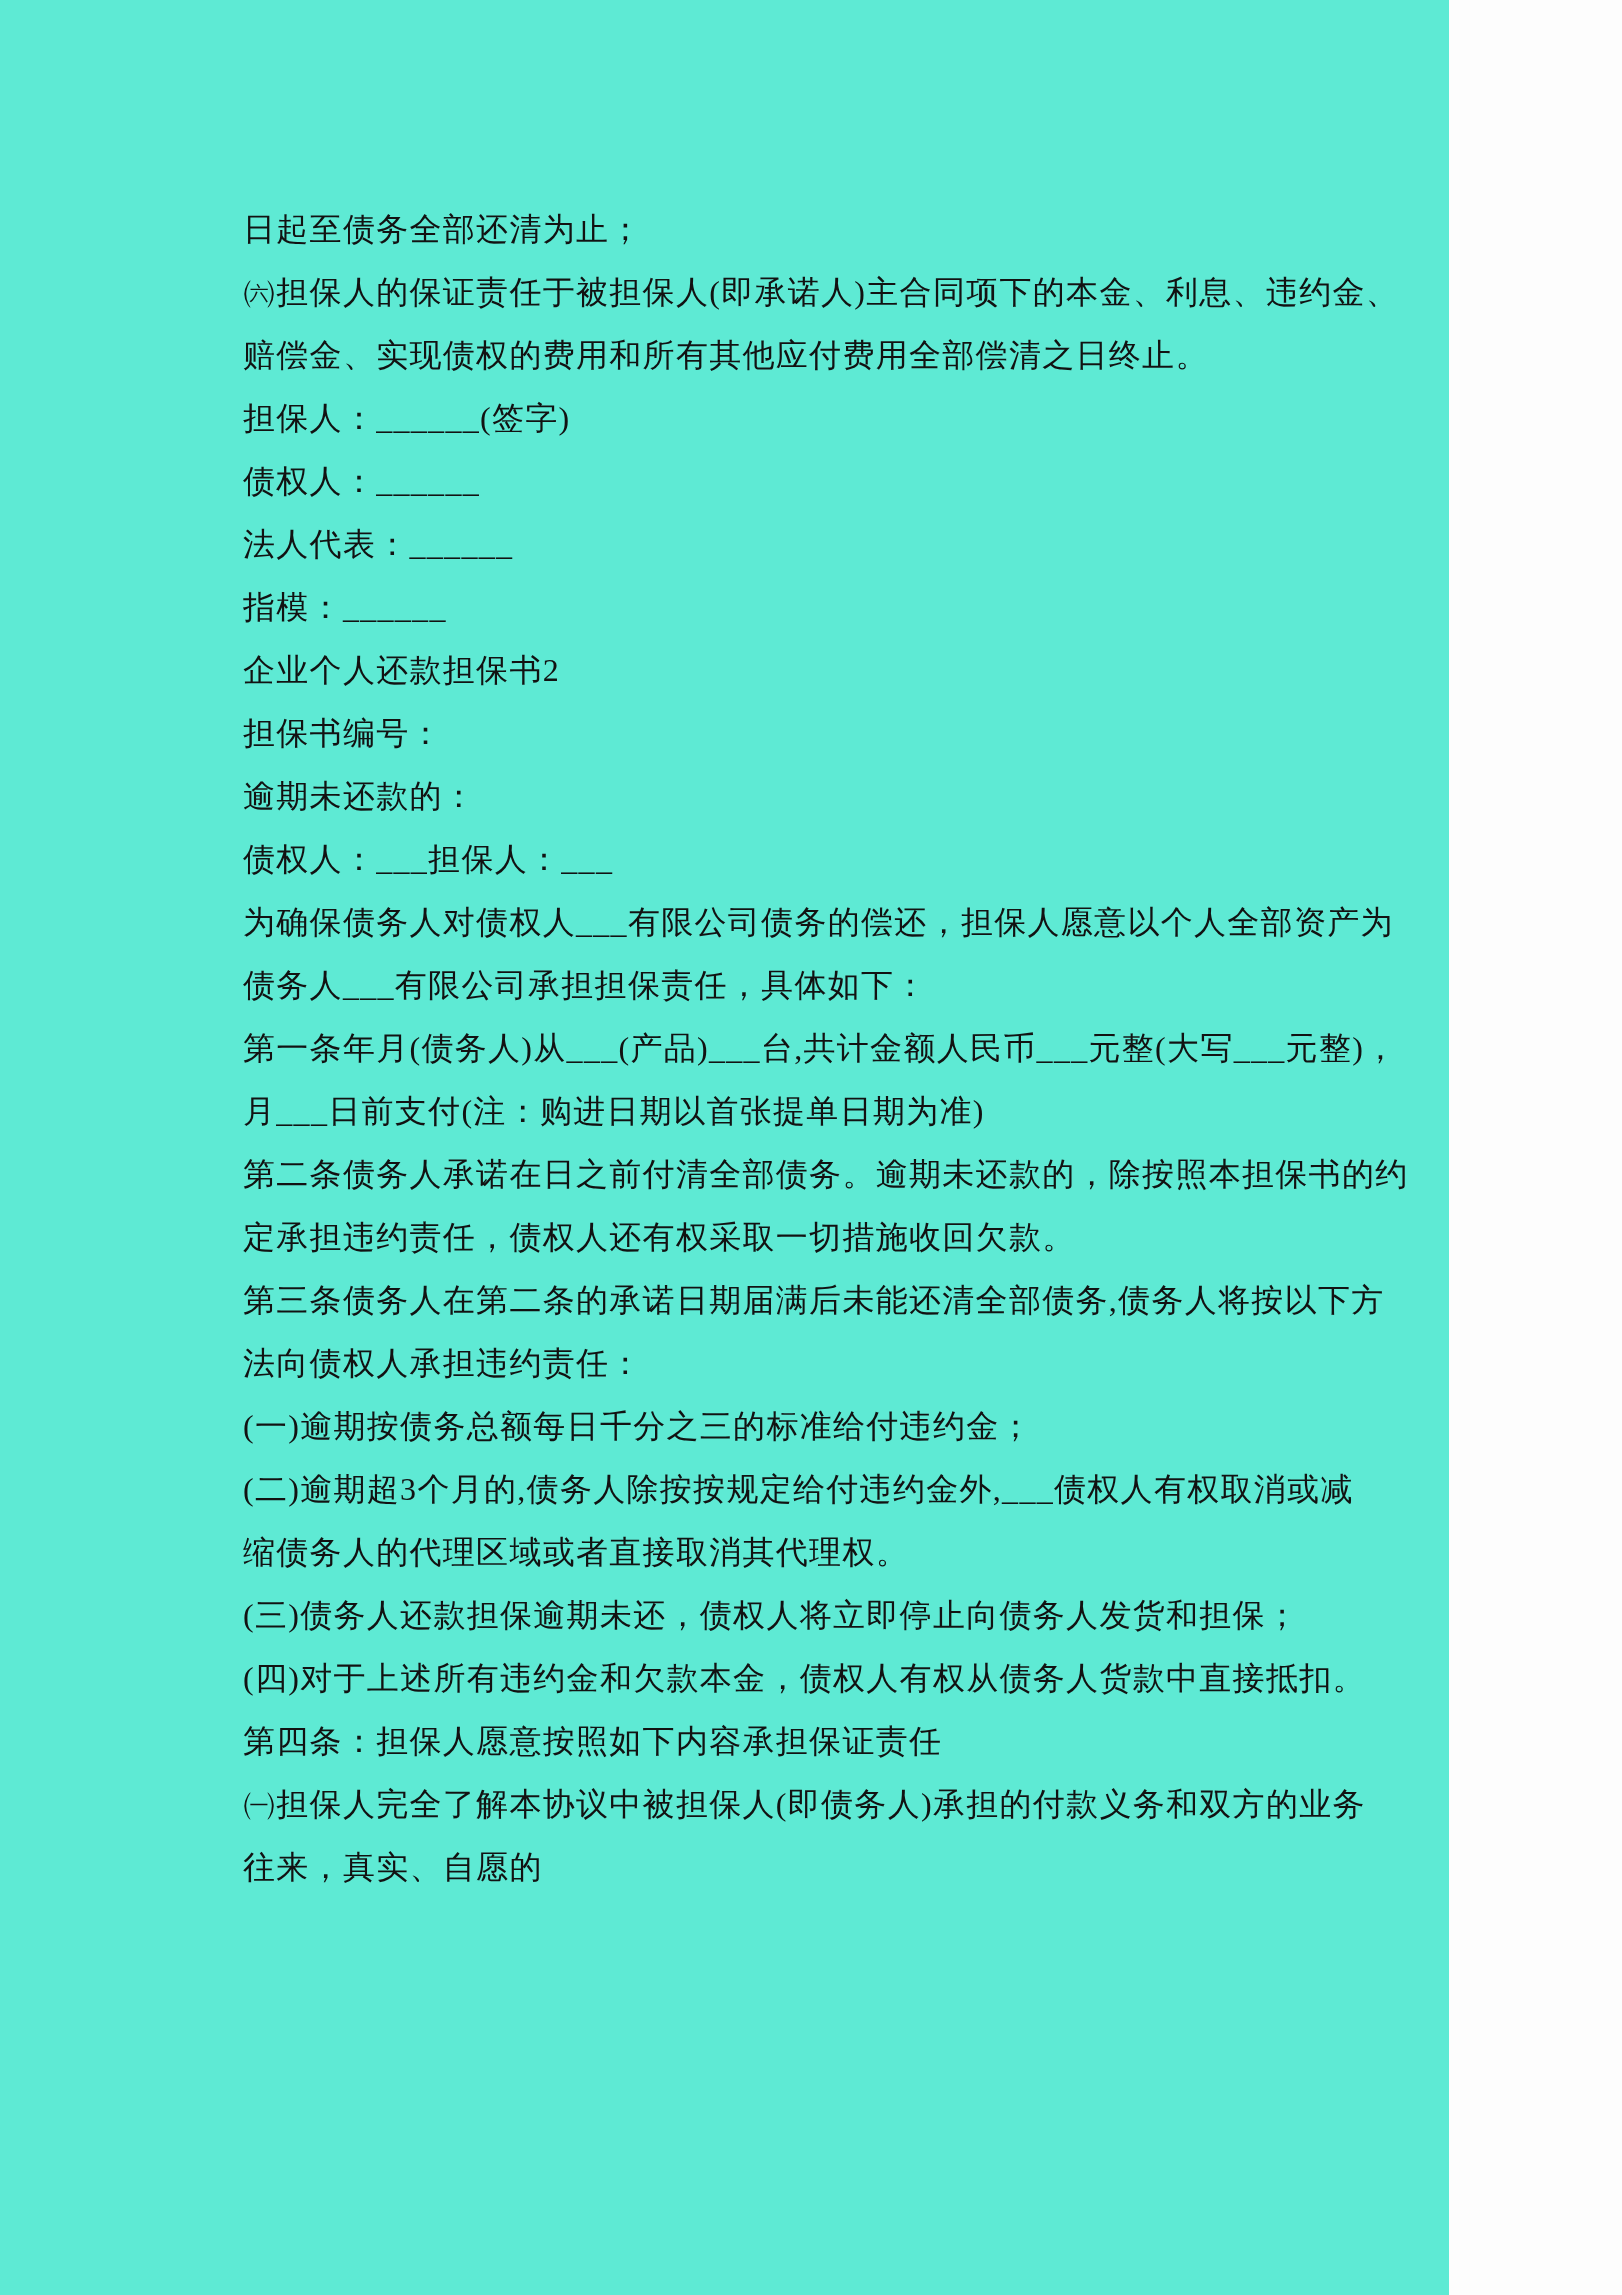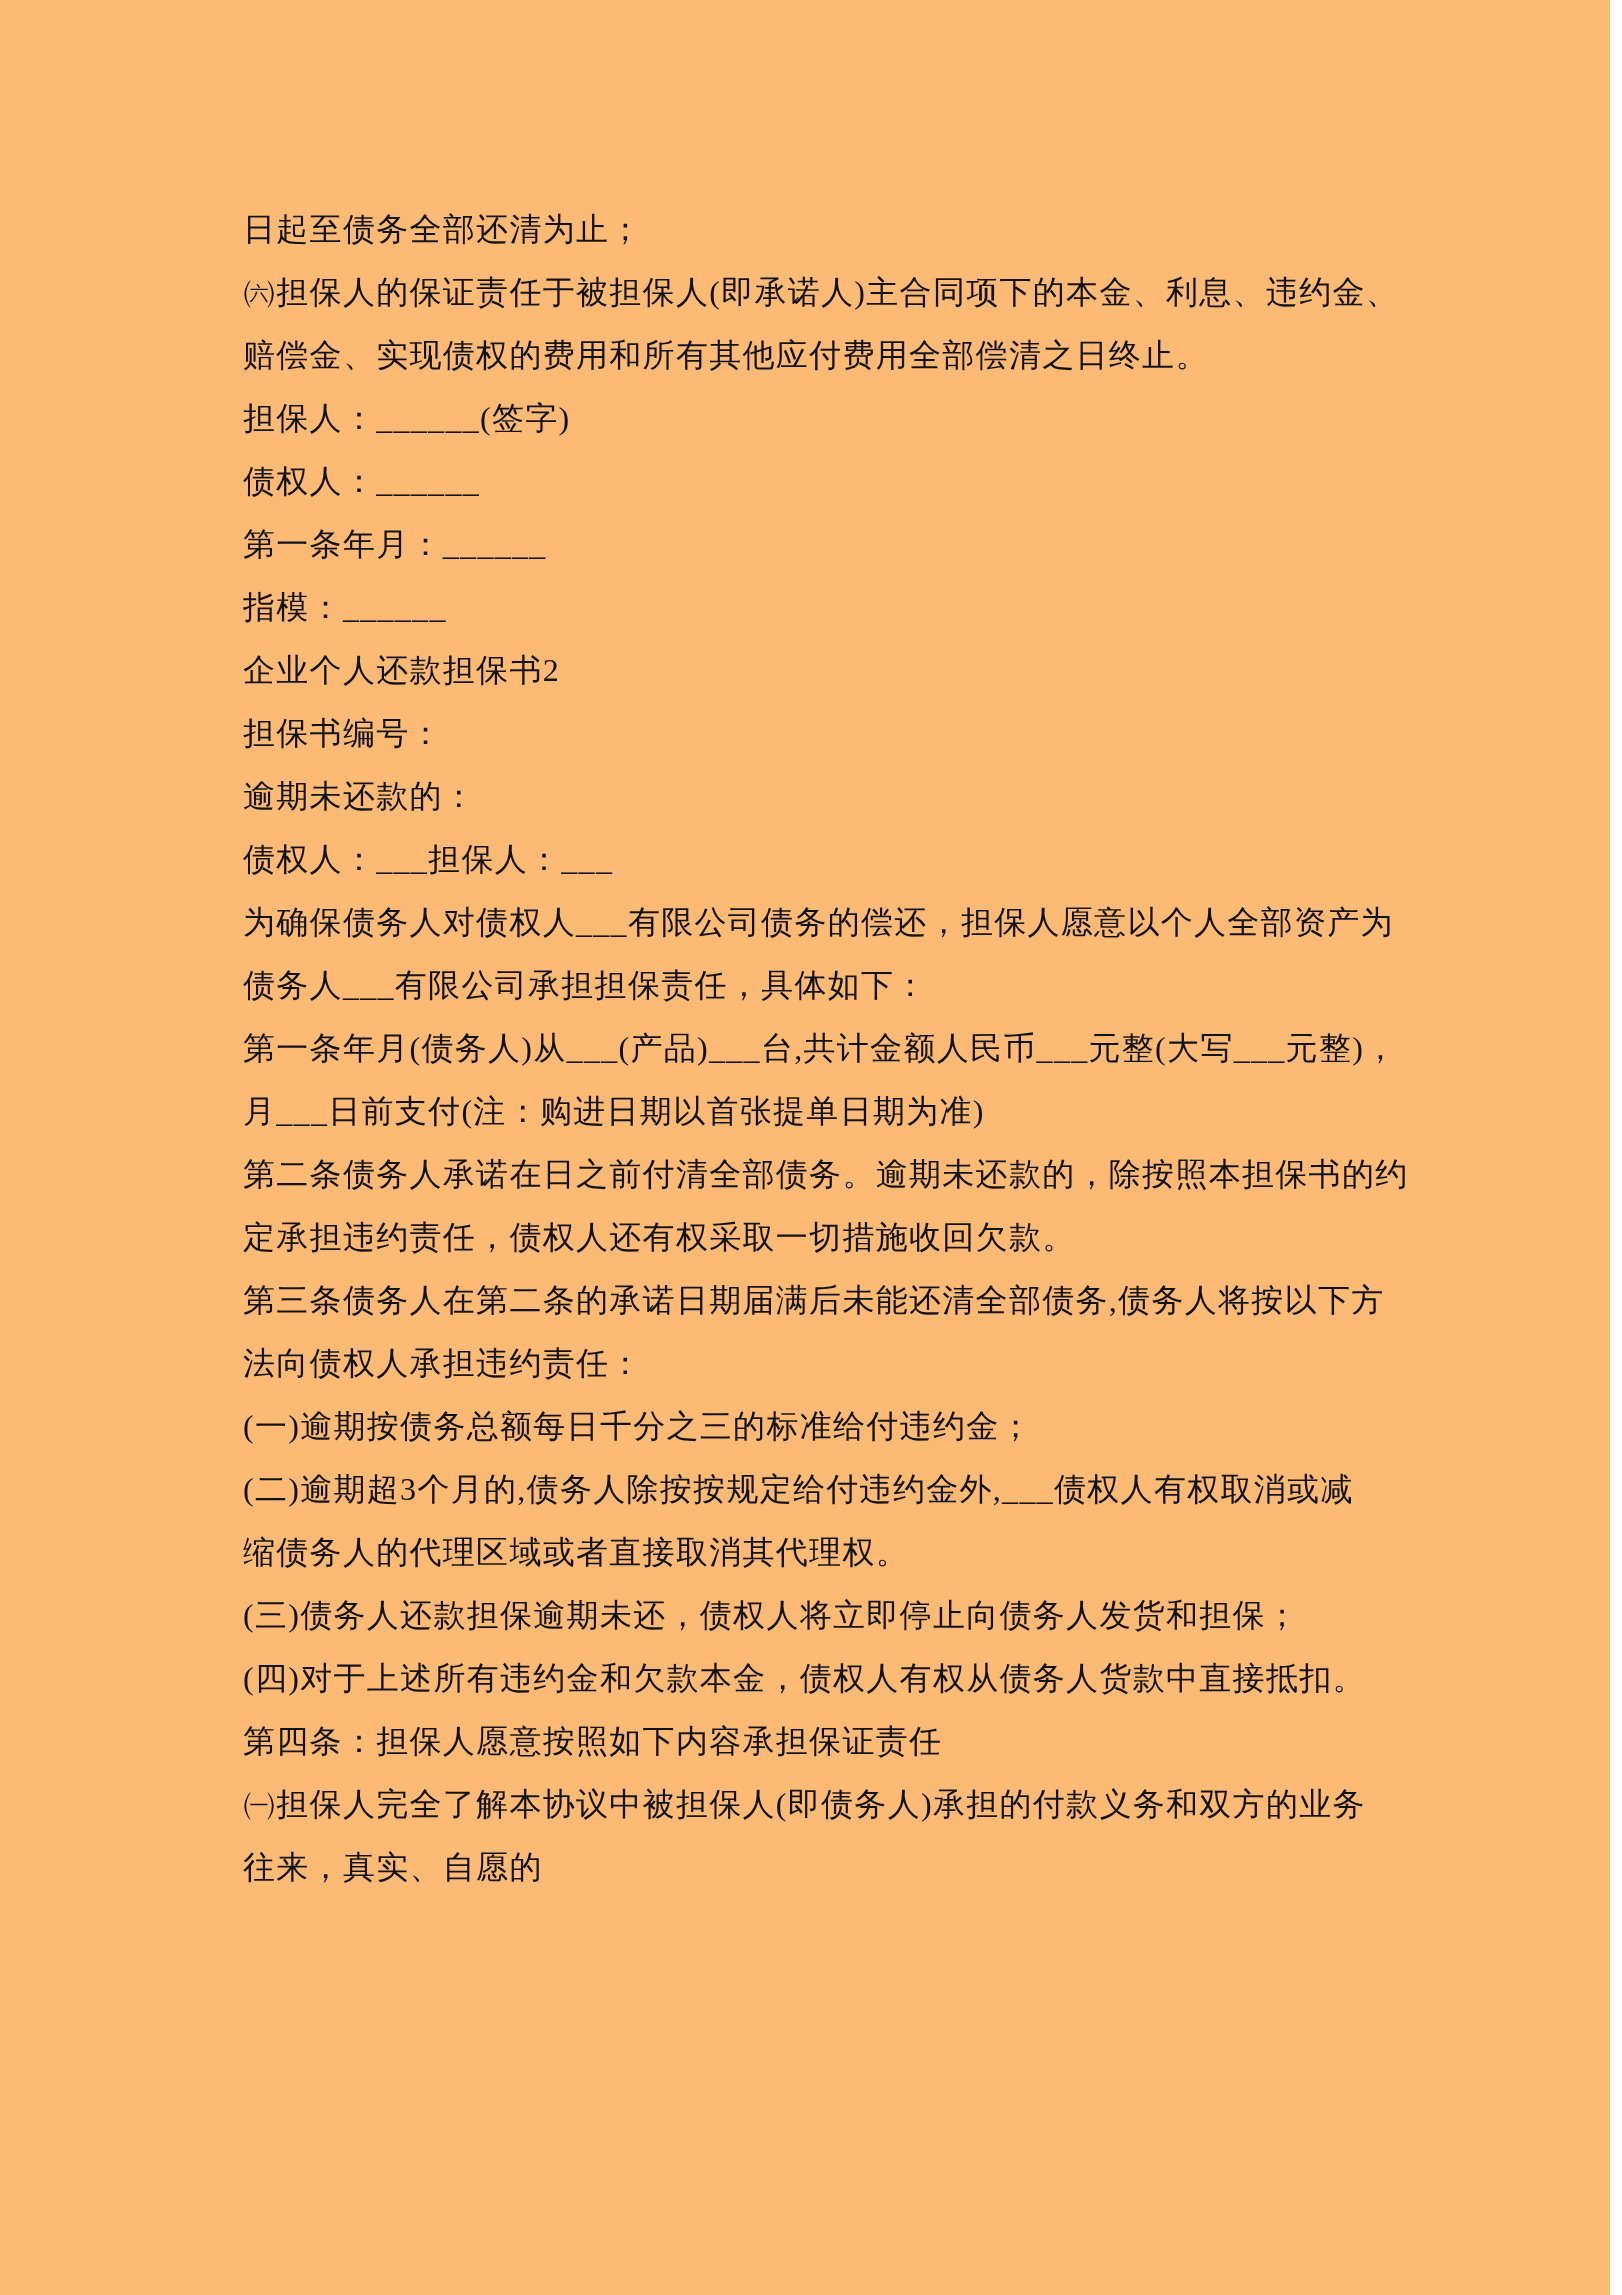--- a/index.html
+++ b/index.html
@@ -5,23 +5,23 @@
   html, body {
     margin: 0;
     padding: 0;
     width: 1623px;
     height: 2295px;
     background: #fdfdfd;
     overflow: hidden;
   }
   .page {
     position: relative;
-    width: 1610px;
+    width: 1449px;
     height: 2295px;
-    background: #fdba74;
+    background: #5eead4;
     box-sizing: border-box;
     font-family: "Liberation Serif", "DejaVu Serif", serif;
     color: #121212;
   }
   .text-block {
     position: absolute;
     left: 243px;
     top: 198px;
     width: 1191px;
   }
@@ -39,21 +39,21 @@
 </head>
 <body>
 
 <div class="page">
   <div class="text-block">
     <p class="line">日起至债务全部还清为止；</p>
     <p class="line">㈥担保人的保证责任于被担保人(即承诺人)主合同项下的本金、利息、违约金、</p>
     <p class="line">赔偿金、实现债权的费用和所有其他应付费用全部偿清之日终止。</p>
     <p class="line">担保人：______(签字)</p>
     <p class="line">债权人：______</p>
-    <p class="line">第一条年月：______</p>
+    <p class="line">法人代表：______</p>
     <p class="line">指模：______</p>
     <p class="line">企业个人还款担保书2</p>
     <p class="line">担保书编号：</p>
     <p class="line">逾期未还款的：</p>
     <p class="line">债权人：___担保人：___</p>
     <p class="line">为确保债务人对债权人___有限公司债务的偿还，担保人愿意以个人全部资产为</p>
     <p class="line">债务人___有限公司承担担保责任，具体如下：</p>
     <p class="line">第一条年月(债务人)从___(产品)___台,共计金额人民币___元整(大写___元整)，</p>
     <p class="line">月___日前支付(注：购进日期以首张提单日期为准)</p>
     <p class="line">第二条债务人承诺在日之前付清全部债务。逾期未还款的，除按照本担保书的约</p>

